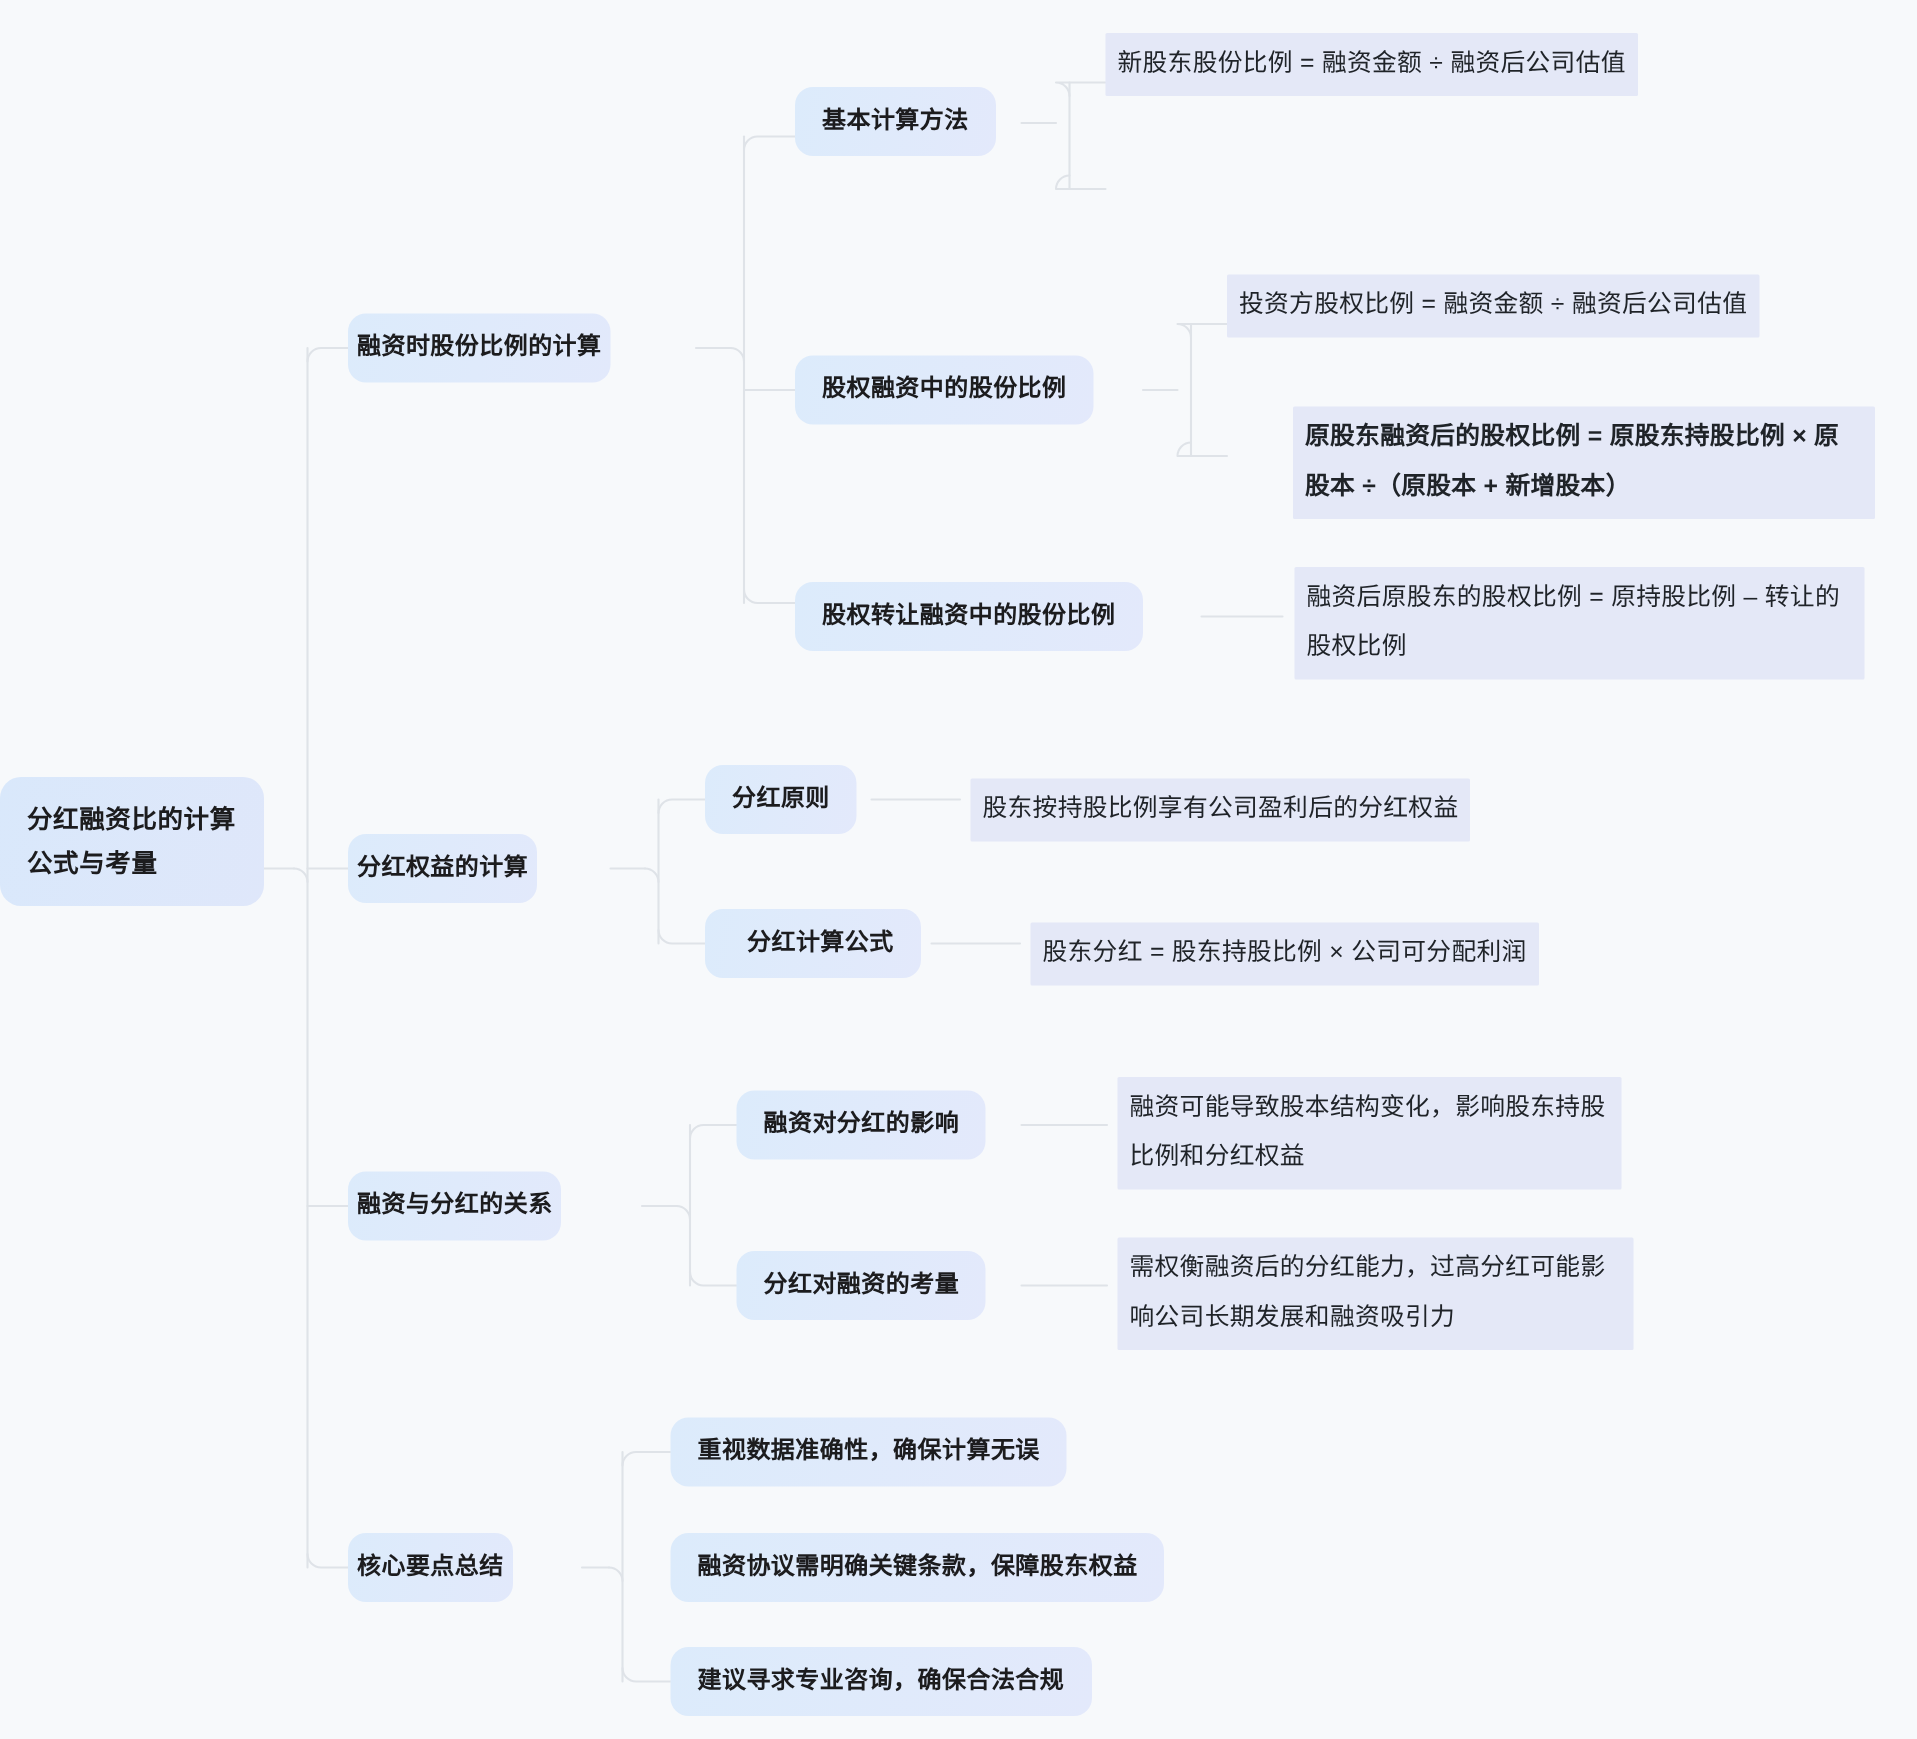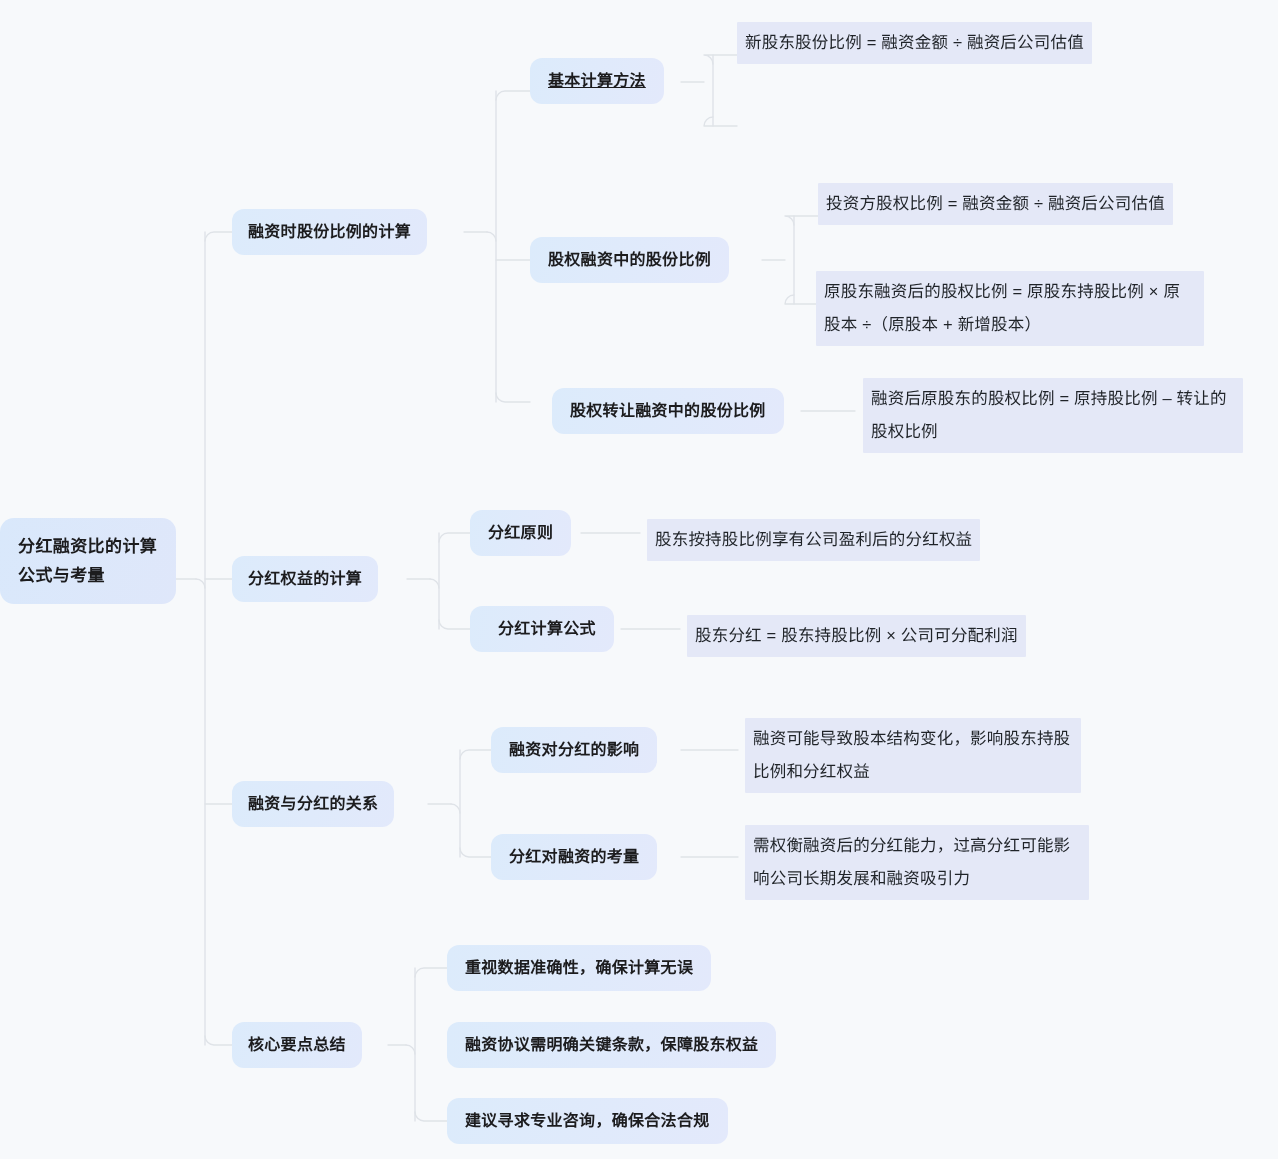--- a/index.html
+++ b/index.html
@@ -55,21 +55,21 @@
     font-size: 17px;
     line-height: 29px;
     color: #1c1c1e;
     letter-spacing: 0.4px;
   }
 
   
   .node.branch {
     background: linear-gradient(100deg, #dcebfb 0%, #e2e9fb 100%);
     border-radius: 12px;
-    padding: 11px 16px;
+    padding: 11px 6px;
     font-weight: bold;
     font-size: 16px;
     line-height: 24px;
     color: #1c1c1e;
     letter-spacing: 0.3px;
     white-space: nowrap;
   }
 
   
   .node.sub {
@@ -162,38 +162,38 @@
   </svg>
 
   <div class="node root" style="left:0px; top:518px; width:176px;">
     <span>分红融资比的计算公式与考量</span>
   </div>
 
   <div class="node branch" style="left:232px; top:209px;">
     <span>融资时股份比例的计算</span>
   </div>
 
-  <div class="node sub" style="left:530px; top:58px;text-decoration:underline;">
+  <div class="node sub" style="left:530px; top:58px;">
     <span>基本计算方法</span>
   </div>
   <div class="node leaf" style="left:737px; top:22px; width:418px;">
     <span class="txt">新股东股份比例 = 融资金额 ÷ 融资后公司估值</span>
   </div>
 
   <div class="node sub" style="left:530px; top:237px;">
     <span>股权融资中的股份比例</span>
   </div>
   <div class="node leaf" style="left:818px; top:183px; width:418px;">
     <span class="txt">投资方股权比例 = 融资金额 ÷ 融资后公司估值</span>
   </div>
-  <div class="node leaf" style="left:816px; top:271px; width:388px;">
+  <div class="node leaf" style="left:862px; top:271px; width:388px;font-weight:bold;">
     <span class="txt">原股东融资后的股权比例 = 原股东持股比例 × 原股本 ÷（原股本 + 新增股本）</span>
   </div>
 
-  <div class="node sub" style="left:552px; top:388px;">
+  <div class="node sub" style="left:530px; top:388px;">
     <span>股权转让融资中的股份比例</span>
   </div>
   <div class="node leaf" style="left:863px; top:378px; width:380px;">
     <span class="txt">融资后原股东的股权比例 = 原持股比例 – 转让的股权比例</span>
   </div>
 
   <div class="node branch" style="left:232px; top:556px;">
     <span>分红权益的计算</span>
   </div>
 

